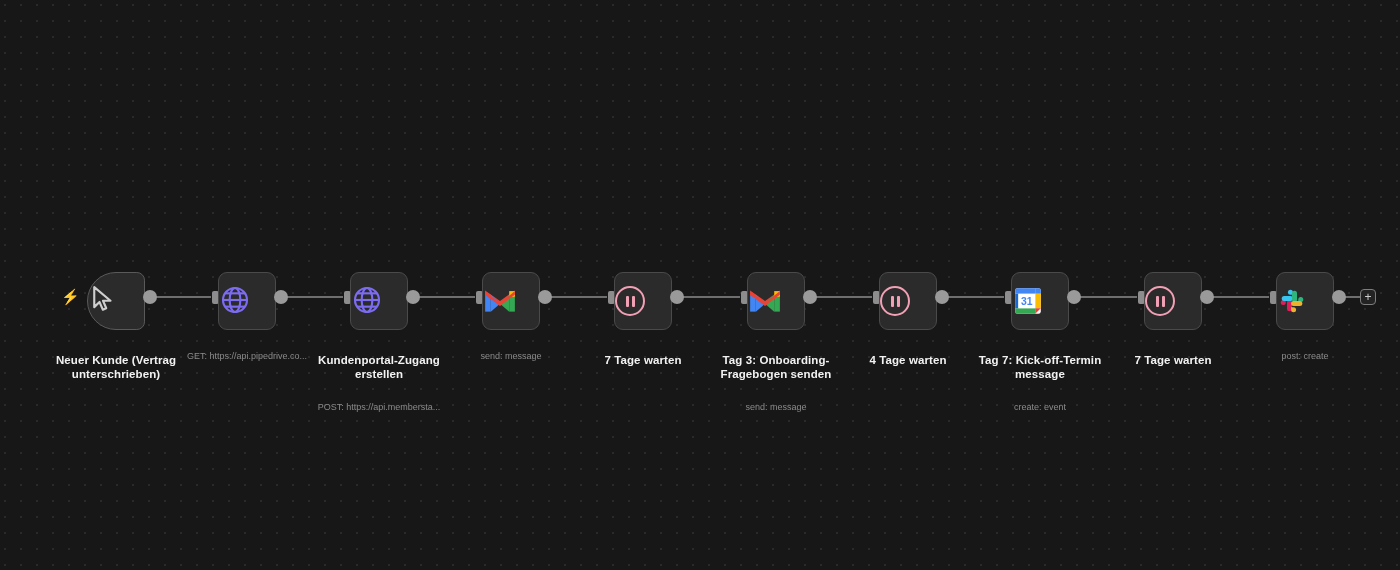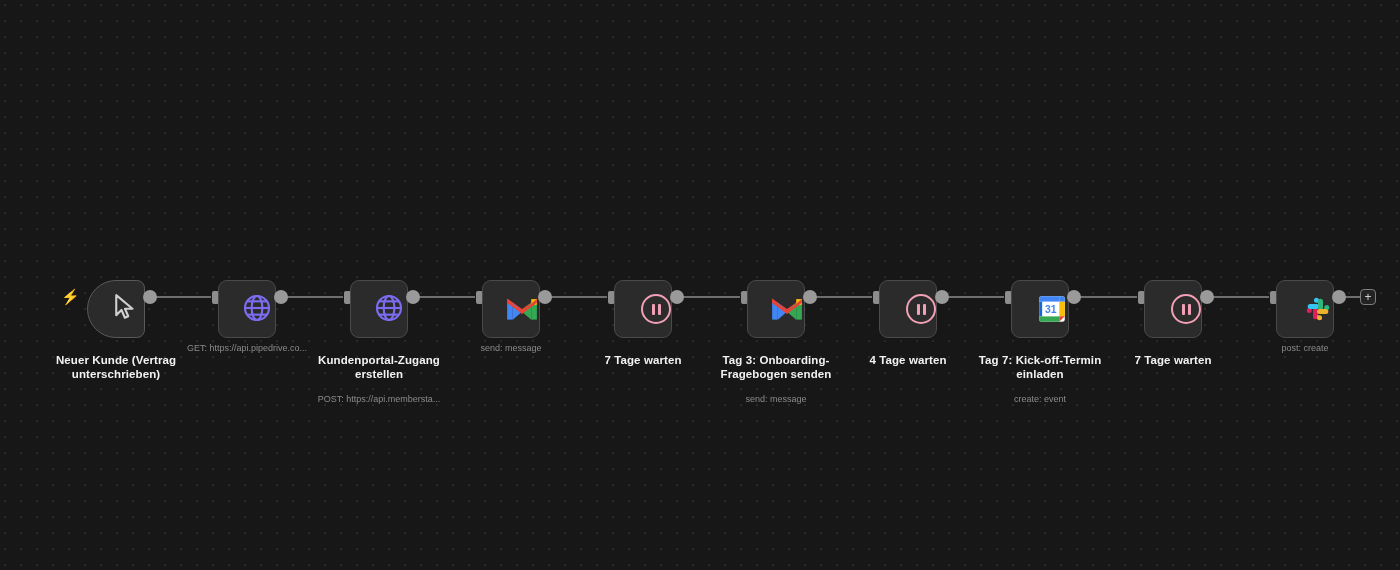--- a/index.html
+++ b/index.html
@@ -29,28 +29,28 @@
 
   .node-wrap {
     position:absolute;
     top:268px;
     width:0; height:0;
   }
 
   
   .node {
     position:absolute;
-    left:-29px; top:12px;
+    left:-29px; top:4px;
     width:58px; height:58px;
     background:#2b2b2b;
     border:1px solid #4a4a4a;
     border-radius:9px;
     display:flex;
     align-items:center;
-    justify-content:flex-end;
+    justify-content:flex-start;
   }
   .node.trigger {
     border-radius:32px 9px 9px 32px;
     background:#2b2b2b;
     border:1px solid #5a5a5a;
   }
 
   
   .port-in {
     position:absolute;
@@ -101,21 +101,21 @@
     white-space:nowrap;
     overflow:hidden;
     text-overflow:ellipsis;
   }
   .label-block {
     position:absolute;
     top:62px; left:-80px;
     width:160px;
   }
   .label-block .label { position:static; width:160px; left:auto; top:auto;margin-top:24px; }
-  .label-block .sublabel { position:static; width:160px; left:auto; top:auto; margin-top:12px; }
+  .label-block .sublabel { position:static; width:160px; left:auto; top:auto; margin-top:20px; }
 
   
   .bolt {
     position:absolute;
     left:-55px; top:20px;
     width:14px; height:18px;
     color:#ff5a2b;
     font-size:15px;
     line-height:18px;
     text-align:center;
@@ -319,21 +319,21 @@
       <rect x="29" y="11" width="7" height="18" fill="#FBBC04"></rect>
       <path d="M29 29h7l-7 7Z" fill="#EA4335"></path>
       <path d="M4 29h25v7H7a3 3 0 0 1-3-3Z" fill="#34A853"></path>
       <rect x="4" y="11" width="4" height="18" fill="#1967D2"></rect>
       <rect x="8" y="11" width="21" height="18" fill="#ffffff"></rect>
       <text x="18.5" y="25" font-family="Liberation Sans, sans-serif" font-size="13" font-weight="bold" fill="#4285F4" text-anchor="middle">31</text>
     </svg></span>
     </div>
     <span class="port-out"></span>
     <div class="label-block">
-      <div class="label">Tag 7: Kick-off-Termin einladen</div>
+      <div class="label">Tag 7: Kick-off-Termin message</div>
       <div class="sublabel">create: event</div>
     </div>
   </div>
   <div class="node-wrap" style="left:1173px;">
 
     <span class="port-in"></span>
     <div class="node ">
       <span class="pause-ico">
     <i></i>
             <i></i>

